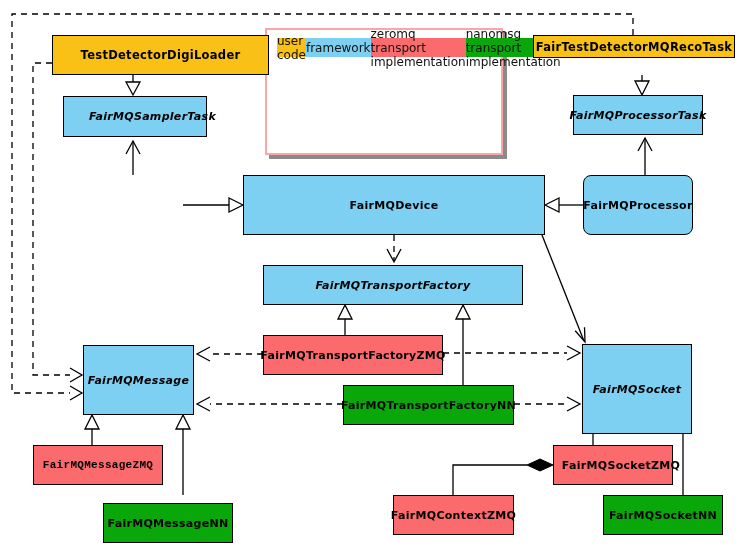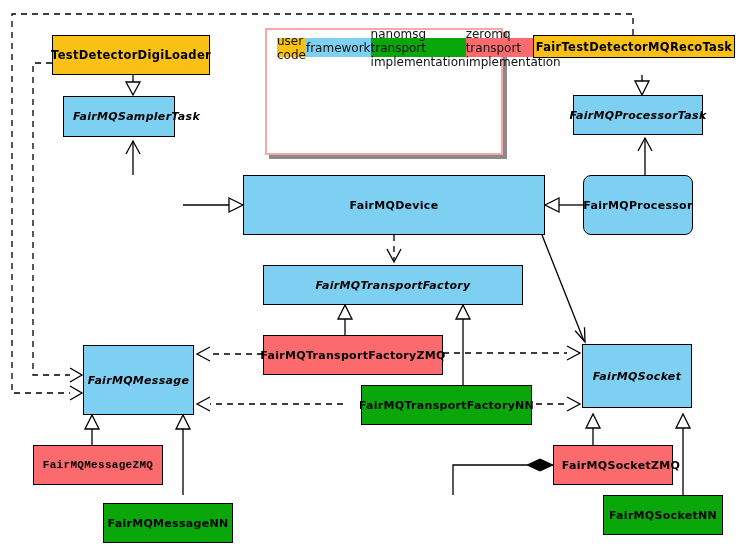--- a/index.html
+++ b/index.html
@@ -113,49 +113,50 @@
     </g>
     <g>
       <path class="edge dashed" d="M514,404 L567,404"></path>
       <path class="vhead" d="M567,397 L580,404 L567,411"></path>
     </g>
   </svg>
 
   <div id="legend">
     <div class="legend-bar" style="background-color: rgb(249, 192, 22);">user code</div>
     <div class="legend-bar" style="background-color: rgb(126, 208, 242);">framework</div>
+    <div class="legend-bar" style="background-color: rgb(251, 107, 110);">zeromq transport implementation</div>
     <div class="legend-bar" style="background-color: rgb(10, 167, 10);">nanomsg transport implementation</div>
-    <div class="legend-bar" style="background-color: rgb(251, 107, 110);">zeromq transport implementation</div>
   </div>
 
-  <div class="node hdr" style="left: 52px; top: 35px; width: 158px; height: 40px; background-color: rgb(249, 192, 22);">TestDetectorDigiLoader</div>
+  <div class="node hdr" style="left: 52px; top: 35px; width: 217px; height: 40px; background-color: rgb(249, 192, 22);">TestDetectorDigiLoader</div>
 
   <div class="node hdr" style="left: 533px; top: 35px; width: 202px; height: 23px; background-color: rgb(249, 192, 22);">FairTestDetectorMQRecoTask</div>
 
-  <div class="node abstract" style="left: 63px; top: 96px; width: 112px; height: 41px; background-color: rgb(126, 208, 242); padding-left: 35px;">FairMQSamplerTask</div>
+  <div class="node abstract" style="left: 63px; top: 96px; width: 144px; height: 41px; background-color: rgb(126, 208, 242); padding-left: 35px;">FairMQSamplerTask</div>
 
   <div class="node abstract" style="left: 573px; top: 95px; width: 130px; height: 40px; background-color: rgb(126, 208, 242);">FairMQProcessorTask</div>
 
 
   <div class="node" style="left: 243px; top: 175px; width: 302px; height: 60px; background-color: rgb(126, 208, 242);">FairMQDevice</div>
 
   <div class="node" style="left: 583px; top: 175px; width: 110px; height: 60px; background-color: rgb(126, 208, 242); border-radius: 8px;">FairMQProcessor</div>
 
   <div class="node abstract" style="left: 263px; top: 265px; width: 260px; height: 40px; background-color: rgb(126, 208, 242);">FairMQTransportFactory</div>
 
   <div class="node" style="left: 263px; top: 335px; width: 180px; height: 40px; background-color: rgb(251, 107, 110);">FairMQTransportFactoryZMQ</div>
 
-  <div class="node" style="left: 343px; top: 385px; width: 171px; height: 40px; background-color: rgb(10, 167, 10); margin-left: 18px;">FairMQTransportFactoryNN</div>
+  <div class="node" style="left: 343px; top: 385px; width: 171px; height: 40px; background-color: rgb(10, 167, 10);">FairMQTransportFactoryNN</div>
 
   <div class="node abstract" style="left: 83px; top: 345px; width: 111px; height: 70px; background-color: rgb(126, 208, 242);">FairMQMessage</div>
 
-  <div class="node abstract" style="left: 582px; top: 344px; width: 110px; height: 64px; background-color: rgb(126, 208, 242);">FairMQSocket</div>
+  <div class="node abstract" style="left: 582px; top: 344px; width: 110px; height: 90px; background-color: rgb(126, 208, 242);">FairMQSocket</div>
 
   <div class="node" style="left: 33px; top: 445px; width: 130px; height: 40px; background-color: rgb(251, 107, 110); font-family: Liberation Mono, monospace;">FairMQMessageZMQ</div>
 
   <div class="node" style="left: 103px; top: 495px; width: 130px; height: 40px; background-color: rgb(10, 167, 10); margin-top: 8px;">FairMQMessageNN</div>
 
   <div class="node" style="left: 553px; top: 445px; width: 120px; height: 40px; background-color: rgb(251, 107, 110); padding-left: 16px;">FairMQSocketZMQ</div>
 
+  <div class="node" style="left: 393px; top: 495px; width: 121px; height: 40px; background-color: rgb(251, 107, 110);">FairMQContextZMQ</div>
 
   <div class="node" style="left: 603px; top: 495px; width: 120px; height: 40px; background-color: rgb(10, 167, 10);">FairMQSocketNN</div>
 
 </div>
 
 </body></html>

